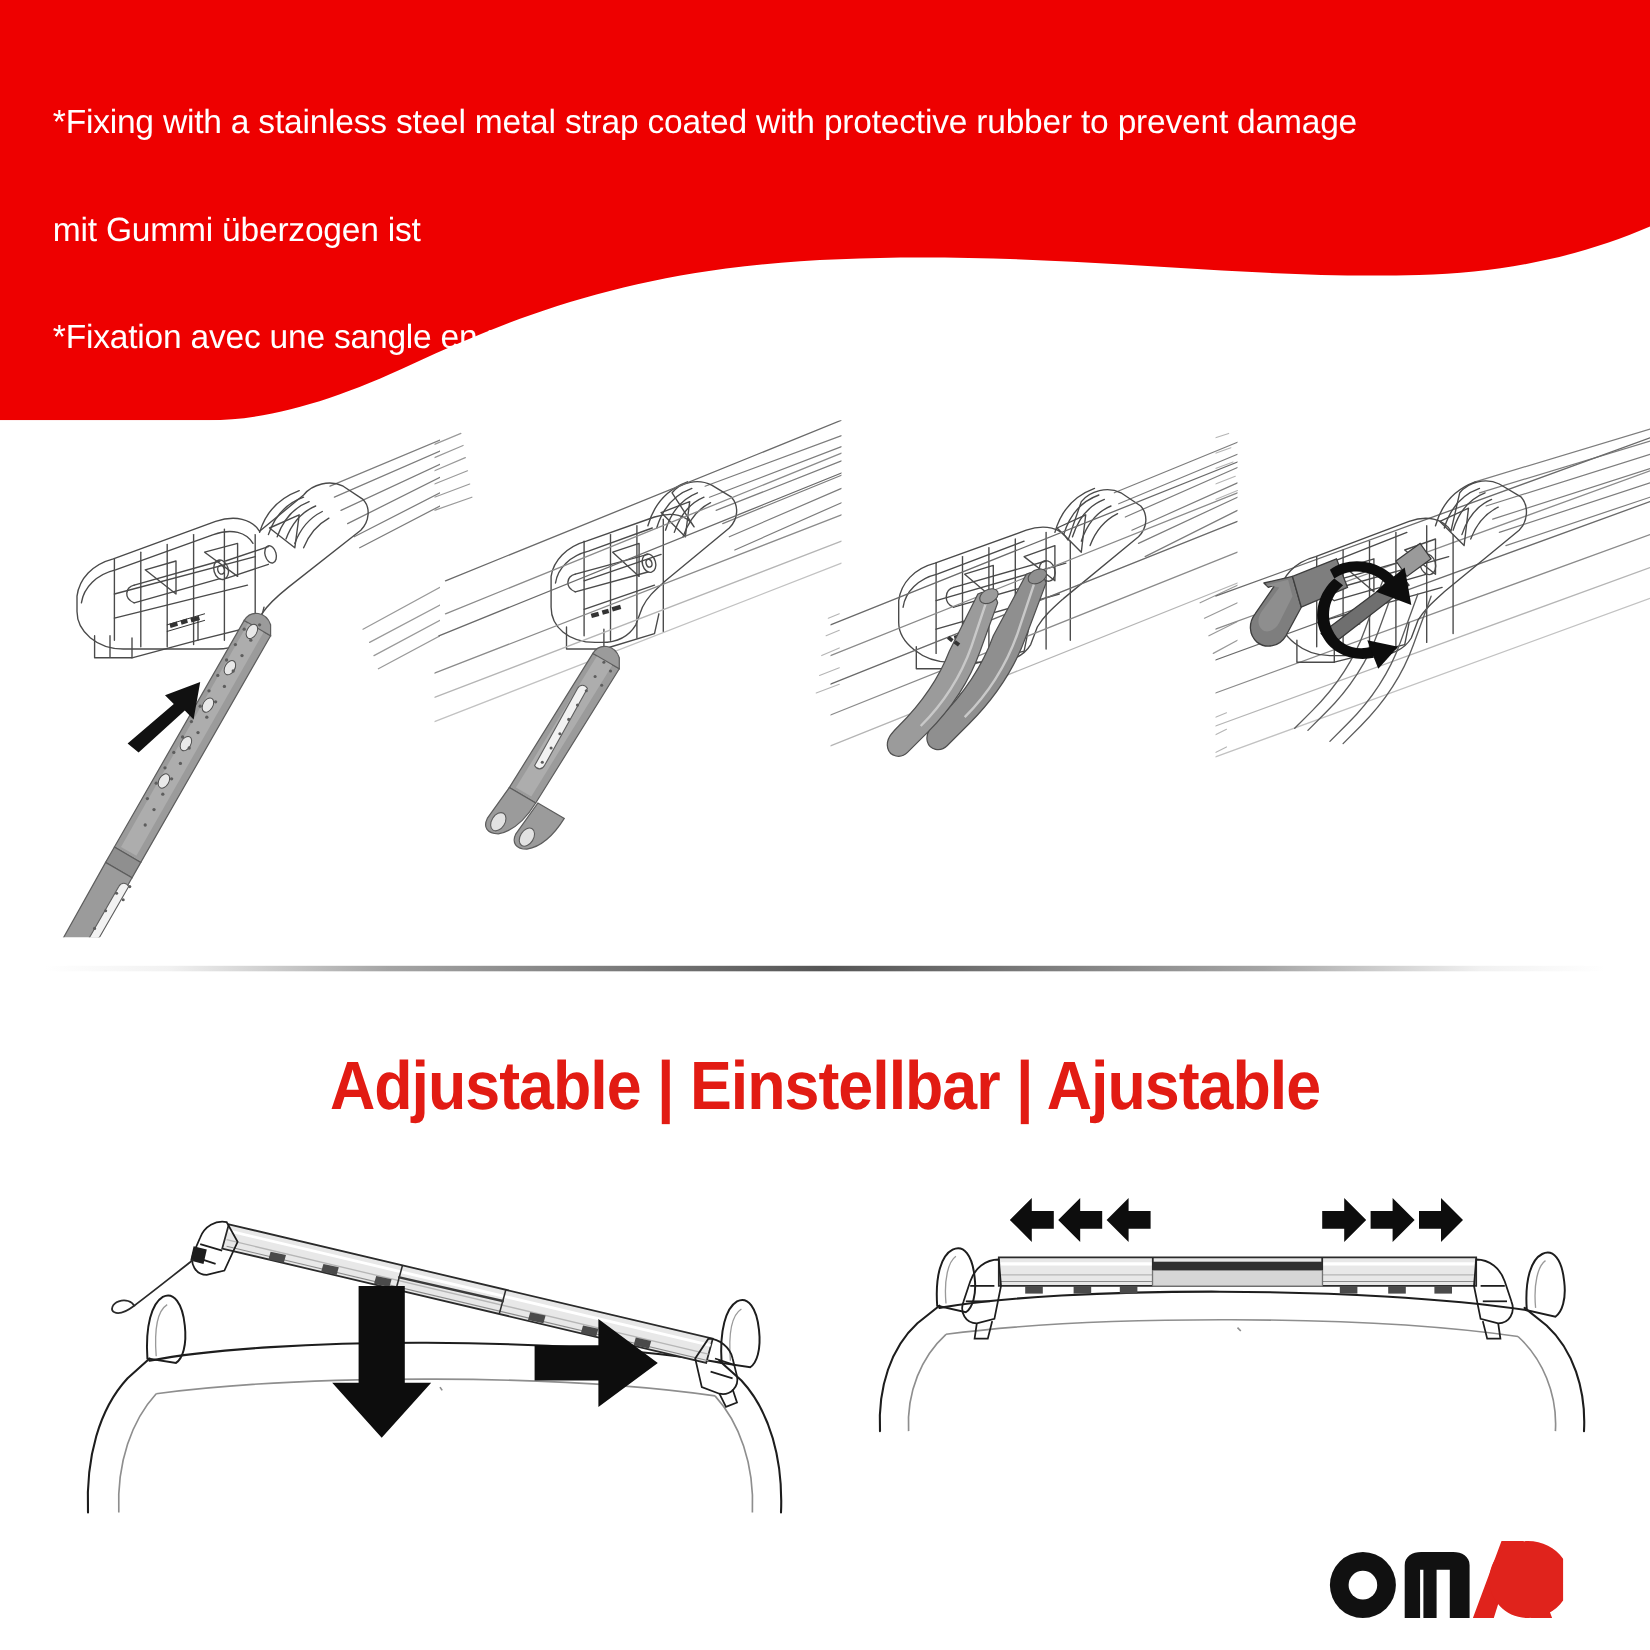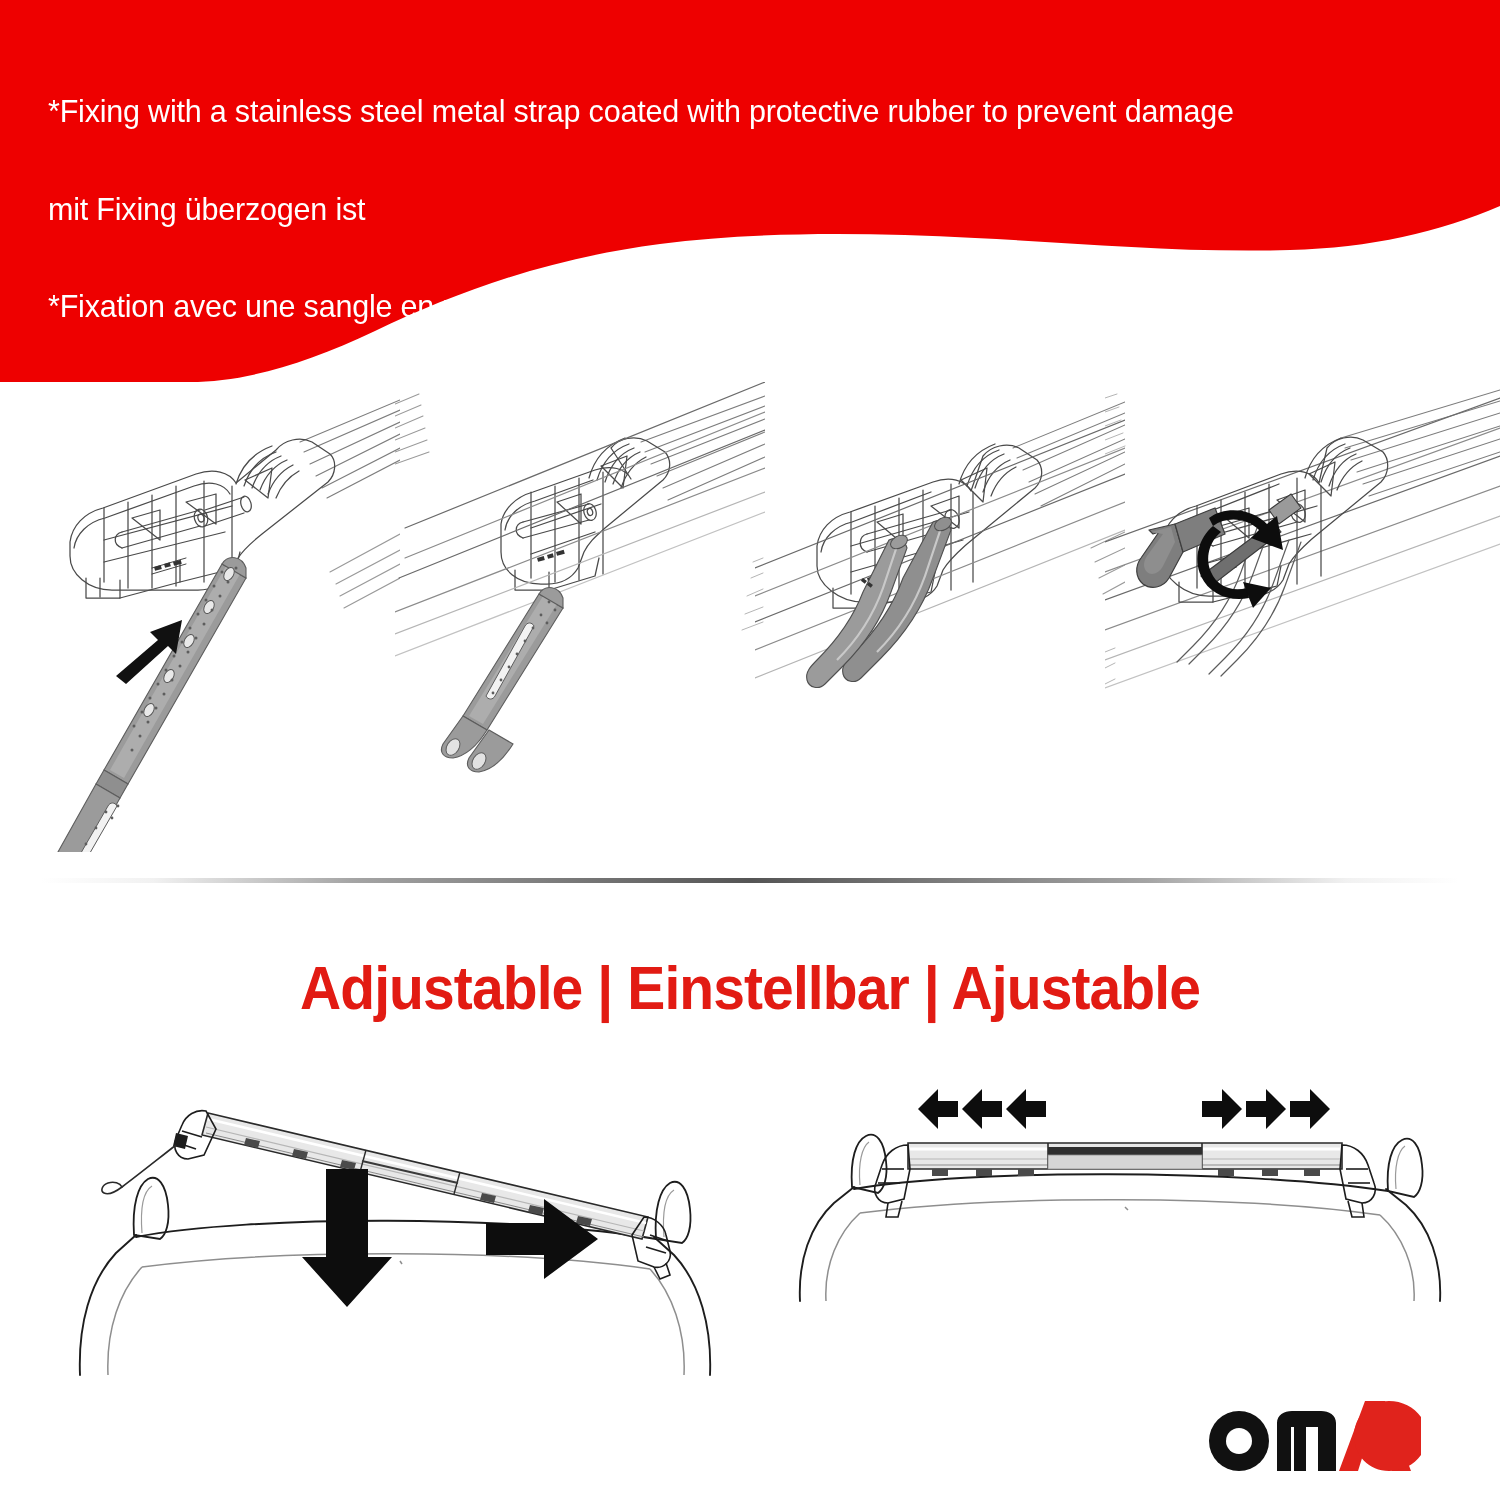--- a/index.html
+++ b/index.html
@@ -52,21 +52,21 @@
     <path d="M0,0 L1500,0 L1500,206
              C1440,232 1370,248 1290,250
              C1180,253 1080,243 975,238
              C860,232 755,232 660,244
              C545,259 455,293 375,331
              C305,364 245,382 190,382
              L0,382 Z" fill="#EE0000"></path>
   </svg>
   <div id="banner-text" class="nosel">
     <span class="ln">*Fixing with a stainless steel metal strap coated with protective rubber to prevent damage</span>
-    <span class="ln">mit Fixing überzogen ist</span>
+    <span class="ln">mit Gummi überzogen ist</span>
     <span class="ln">*Fixation avec une sangle en métal inoxydable recouverte de caoutchouc de protection</span>
     <span class="ln">pour éviter les dommages.</span>
   </div>
 </div>
 
 <div id="steps">
 
   <div class="step" style="left:0px;width:400px;">
     <svg width="400" height="470" viewBox="0 0 400 470">
       <g fill="none" stroke="#4a4a4a" stroke-width="1.25" stroke-linejoin="round" stroke-linecap="round">

